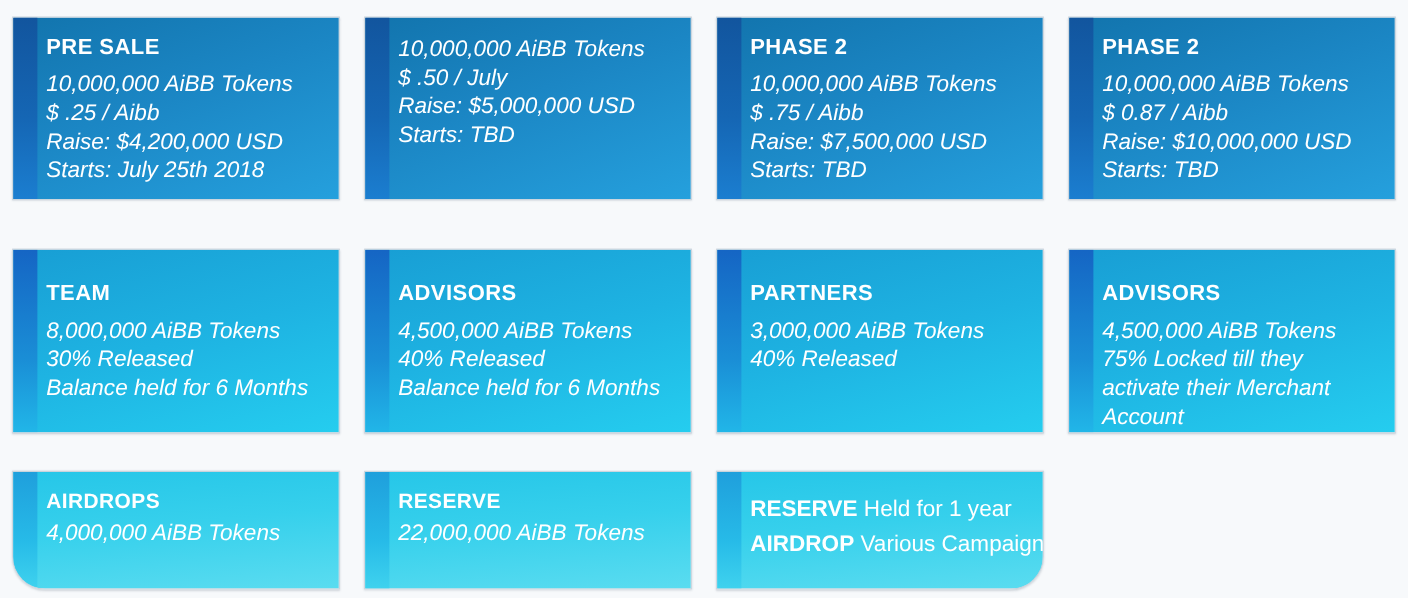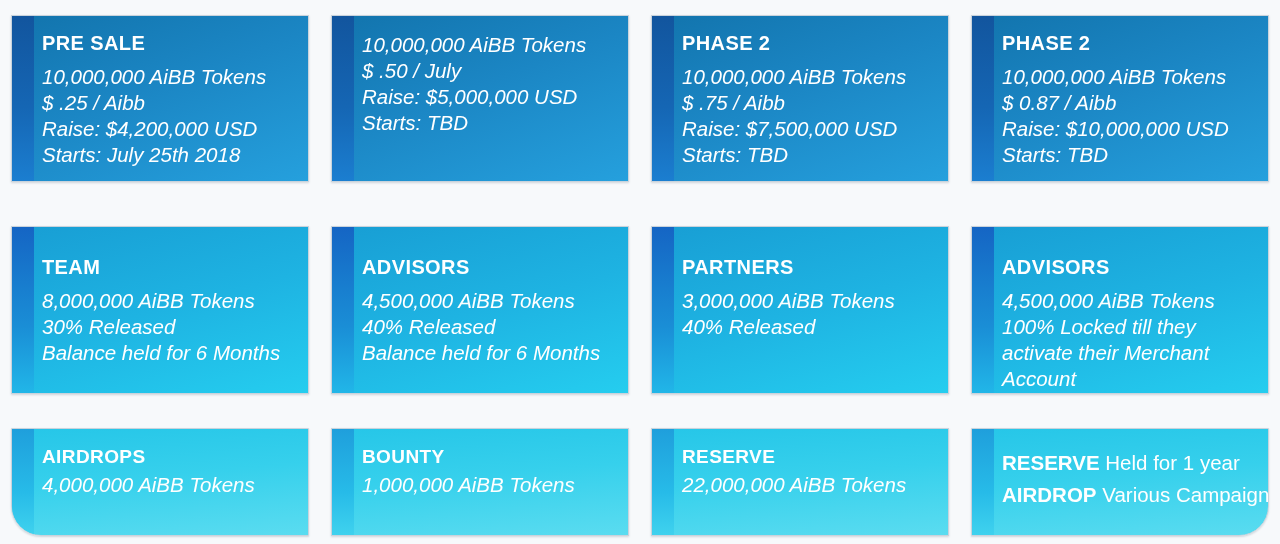--- a/index.html
+++ b/index.html
@@ -226,21 +226,21 @@
       </div>
     </div>
 
     <div class="cell">
       <div class="card tone-2">
         <span class="stripe"></span>
         <div class="body">
           <div class="title">ADVISORS</div>
           <div class="lines wrap">
             <div class="line">4,500,000 AiBB Tokens</div>
-            <div class="line">100% Locked till they activate their Merchant Account</div>
+            <div class="line">75% Locked till they activate their Merchant Account</div>
           </div>
         </div>
       </div>
     </div>
 
   </div>
 
   <div class="row r3">
 
     <div class="cell">
@@ -248,31 +248,20 @@
         <span class="stripe"></span>
         <div class="body">
           <div class="title">AIRDROPS</div>
           <div class="lines">
             <div class="line">4,000,000 AiBB Tokens</div>
           </div>
         </div>
       </div>
     </div>
 
-    <div class="cell">
-      <div class="card tone-3">
-        <span class="stripe"></span>
-        <div class="body">
-          <div class="title">BOUNTY</div>
-          <div class="lines">
-            <div class="line">1,000,000 AiBB Tokens</div>
-          </div>
-        </div>
-      </div>
-    </div>
 
     <div class="cell">
       <div class="card tone-3">
         <span class="stripe"></span>
         <div class="body">
           <div class="title">RESERVE</div>
           <div class="lines">
             <div class="line">22,000,000 AiBB Tokens</div>
           </div>
         </div>

